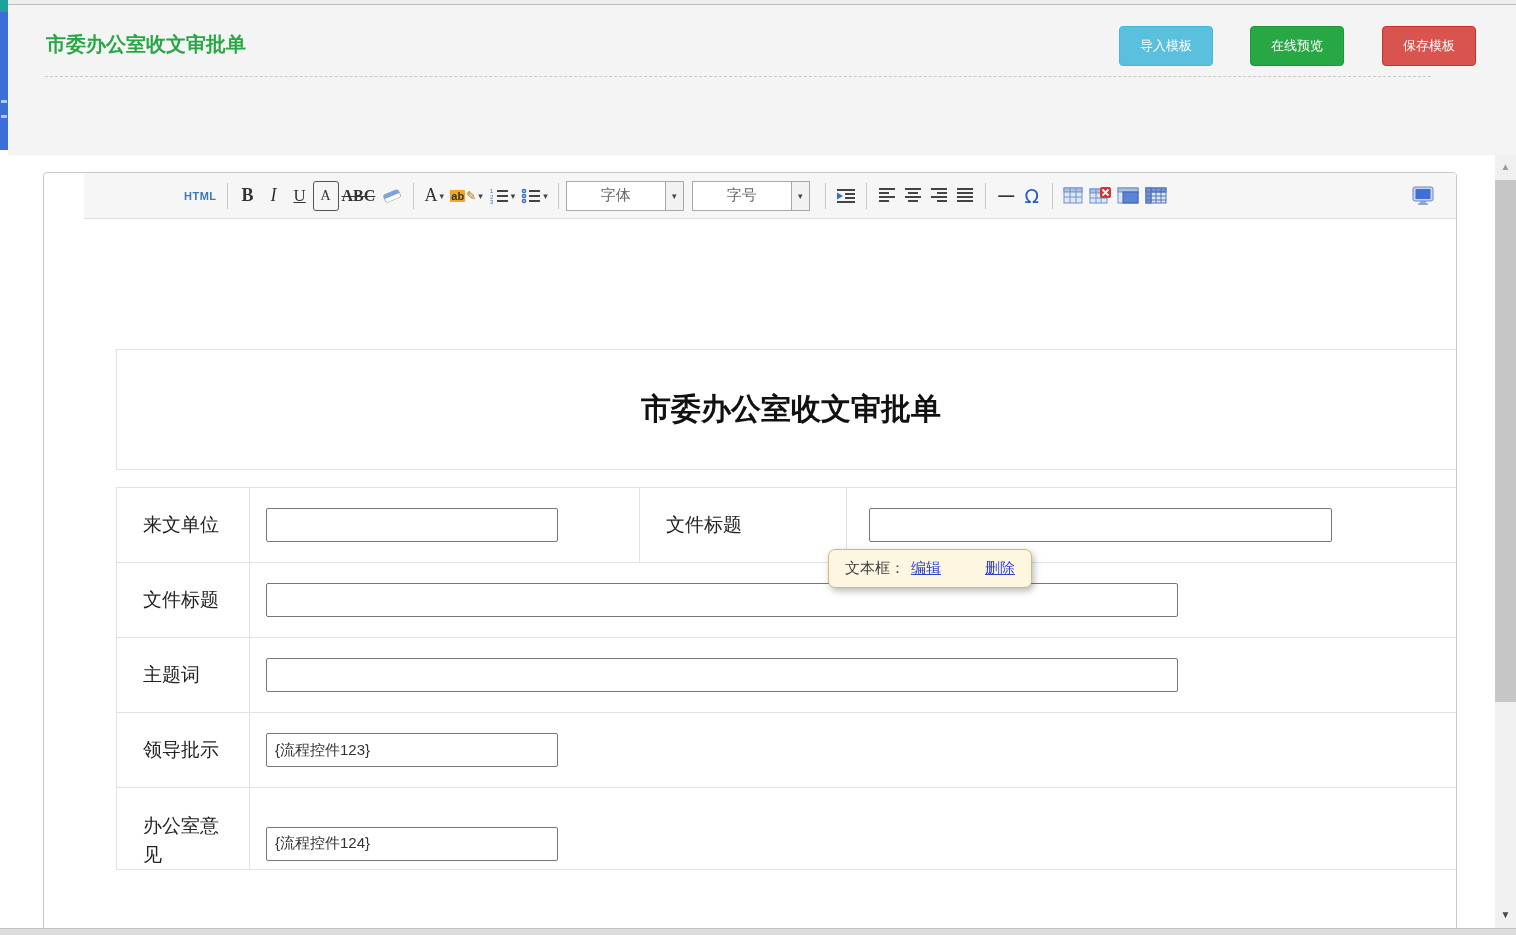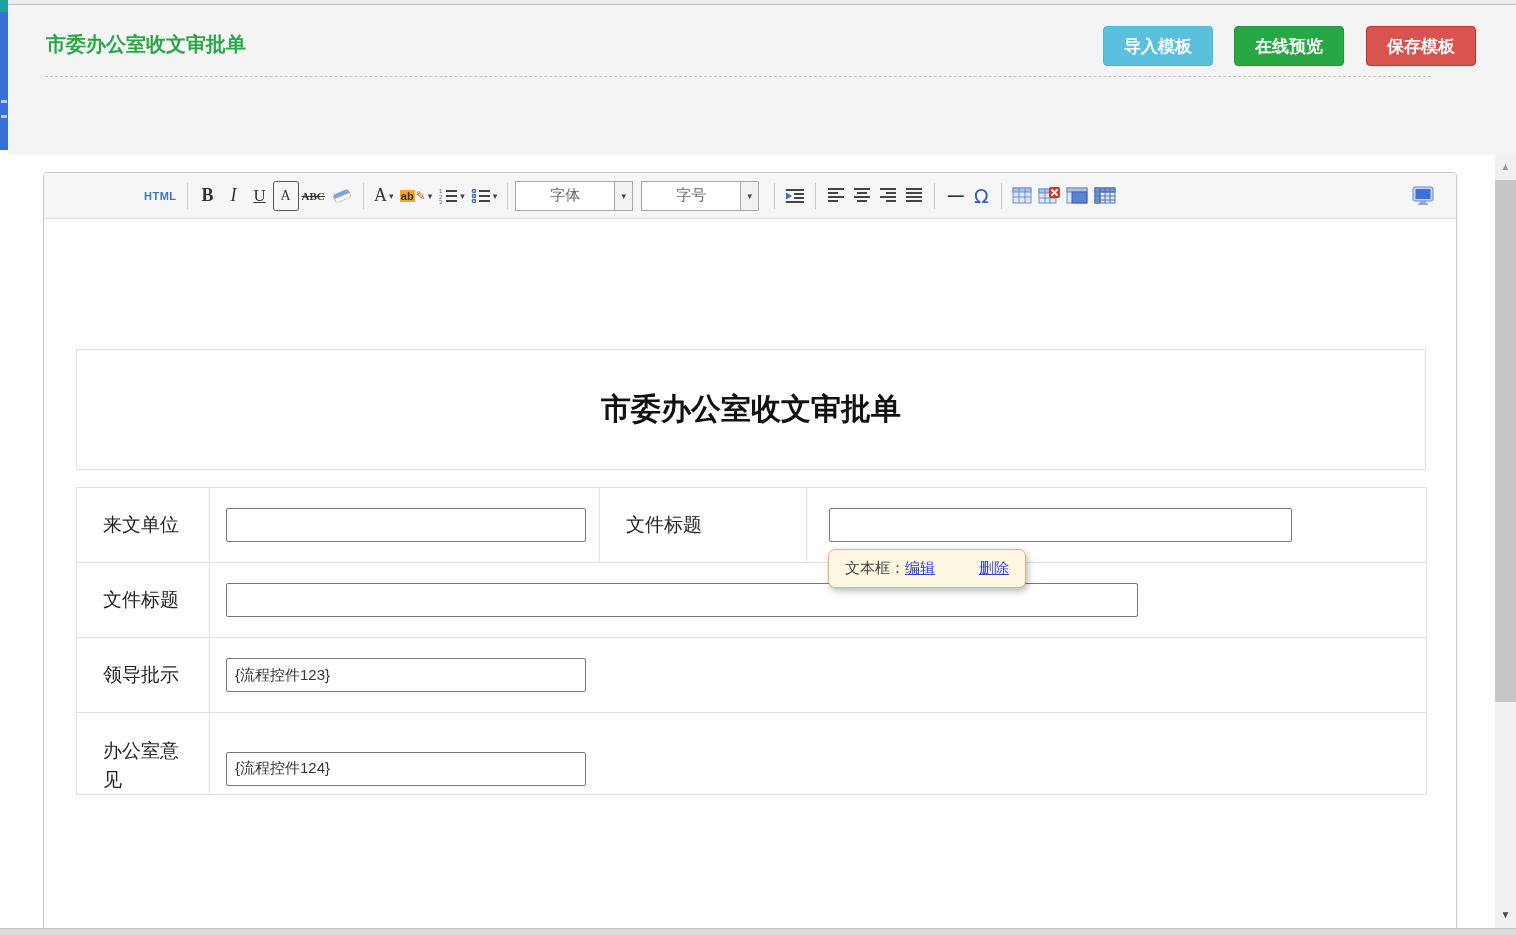--- a/index.html
+++ b/index.html
@@ -11,46 +11,46 @@
   #top-strip { left:0; top:0; width:1516px; height:5px; background:#ededed; border-bottom:1px solid #bdbdbd; }
   #left-strip { left:0; top:0; width:8px; height:150px; background:#3a6ed8; }
   #left-strip .teal { position:absolute; left:0; top:0; width:8px; height:12px; background:#1ba39c; }
   #left-strip .mark { position:absolute; left:1px; width:6px; height:3px; background:#cfe0ff; opacity:.8; }
 
   
   #header { left:8px; top:5px; width:1508px; height:150px; background:#f4f4f4; }
   #page-title { position:absolute; left:38px; top:26px; font-size:20px; font-weight:bold; color:#28a745; }
   #header-hr { position:absolute; left:37px; top:71px; width:1386px; border-top:1px dashed #c9c9c9; }
   .act-btn { position:absolute; top:21px; height:40px; padding:0 20px; border-radius:4px; color:#fff;
-    font-size:17px; font-weight:bold; display:flex; align-items:center; justify-content:center; cursor:pointer; }
+    font-size:13px; font-weight:normal; display:flex; align-items:center; justify-content:center; cursor:pointer; }
   #btn-import { right:303px; background:#5bc0de; border:1px solid #46b8da; }
   #btn-preview { right:172px; background:#28a745; border:1px solid #1f9638; }
   #btn-save { right:40px; background:#d9534f; border:1px solid #c9302c; }
   #ctrl-row { position:absolute; left:38px; top:91px; display:flex; gap:13px; }
   .ctrl-btn { height:43px; padding:0 22px; border-radius:4px; color:#fff; font-size:17px; font-weight:bold;
     display:flex; align-items:center; cursor:pointer; }
   .ctrl-btn.light { background:linear-gradient(#50bcd9,#43aecd); border:1px solid #3ba2c2; }
   .ctrl-btn.dark { background:linear-gradient(#4a80ea,#3a6fdc); border:1px solid #3162c9; }
 
   
   #editor { left:43px; top:172px; width:1414px; height:763px; background:#fff;
-    border:1px solid #c9c9c9; border-radius:4px 4px 0 0; overflow:hidden; }
+    border:1px solid #c9c9c9; border-radius:4px 4px 0 0; overflow:hidden;padding-left:40px; }
   #toolbar { height:46px; background:#f6f6f6; border-bottom:1px solid #ddd; display:flex;
     align-items:center; padding-left:97px; }
   .ti { display:flex; align-items:center; justify-content:center; height:30px; min-width:26px;
     padding:0 3px; border-radius:3px; cursor:pointer; color:#333; }
   .sep { width:1px; height:26px; background:#c8c8c8; margin:0 7px; }
   .caret { font-size:9px; color:#444; margin-left:2px; }
   .srcl { color:#3a78b8; font-weight:bold; font-size:11px; letter-spacing:.5px; }
   .serif { font-family:"Liberation Serif","DejaVu Serif",serif; }
   .tb-b { font-size:18px; font-weight:bold; }
   .tb-i { font-size:18px; font-style:italic; }
   .tb-u { font-size:17px; text-decoration:underline; }
   .tb-abox { font-size:14px; border:1px solid #555; padding:0 3px; line-height:16px; }
-  .tb-abc { font-size:11px; font-weight:bold; text-decoration:line-through; letter-spacing:0;text-align:right; }
+  .tb-abc { font-size:16px; font-weight:bold; text-decoration:line-through; letter-spacing:0;text-align:right; }
   .hilite-ab { background:#f5a623; font-size:11px; font-weight:bold; padding:0 1px; }
   .pencil { color:#b06a00; font-size:12px; margin-left:1px; }
   .sel { width:118px; height:30px; background:#fff; border:1px solid #a8a8a8; display:flex; margin-right:8px; cursor:pointer; }
   .sel-text { flex:1; display:flex; align-items:center; justify-content:center; color:#666; font-size:15px; }
   .sel-arrow { width:18px; border-left:1px solid #a8a8a8; display:flex; align-items:center; justify-content:center;
     font-size:9px; color:#444; background:#f2f2f2; }
   .tb-hr { font-size:16px; font-weight:bold; letter-spacing:-1px; }
   .tb-om { font-size:19px; color:#2f5bc4; font-family:"DejaVu Sans",sans-serif; }
   #fullscreen-btn { margin-left:auto; margin-right:18px; }
 
@@ -58,30 +58,30 @@
   #ed-body { position:relative; padding:0 32px; height:716px; }
   #title-table { margin-top:130px; width:1350px; border:1px solid #e2e2e2; height:121px;
     display:flex; align-items:center; justify-content:center; background:#fff; }
   #form-title { font-size:30px; font-weight:bold; color:#111; }
   #form-table { margin-top:17px; width:1350px; border-collapse:collapse; table-layout:fixed; background:#fff; }
   #form-table td { border:1px solid #e2e2e2; height:75px; vertical-align:middle; }
   td.lbl { text-align:left; font-size:19px; color:#222; padding:0 26px; line-height:1.5; }
   .inp { height:34px; border:1px solid #777; border-radius:2px; background:#fff; outline:none;
     font-size:15px; color:#333; padding:0 8px; font-family:inherit; }
   .ml16 { margin-left:16px; } .ml22 { margin-left:22px; } .ml14 { margin-left:14px; }
-  .w165{width:165px;} .w133{width:133px;} .w312{width:360px;} .w463{width:463px;} .w912{width:912px;}
+  .w165{width:165px;} .w133{width:133px;} .w312{width:292px;} .w463{width:463px;} .w912{width:912px;}
   tr.tall td { height:120px; vertical-align:top; padding-top:18px; }
   tr.tall td.lbl { padding-top:24px; }
 
   
   #tooltip { left:828px; top:549px; background:#fdf6e0; border:1px solid #d8b77c; border-radius:7px;
     box-shadow:2px 3px 7px rgba(0,0,0,.28); padding:9px 16px; display:flex; align-items:center; z-index:50; }
   #tooltip .pre { color:#404040; font-size:15px; }
   #tooltip a { color:#3342cc; font-size:15px; text-decoration:underline; cursor:pointer; }
-  #tt-edit { margin-left:0; } #tt-del { margin-left:44px; }
+  #tt-edit { margin-left:6px; } #tt-del { margin-left:44px; }
 
   
   #vscroll { right:0; top:155px; width:21px; height:773px; background:#f0f0f0; }
   #vs-up { position:absolute; top:6px; left:0; width:21px; text-align:center; font-size:10px; color:#9a9a9a; cursor:pointer; }
   #vs-thumb { position:absolute; top:25px; left:0; width:21px; height:522px; background:#c6c6c6; cursor:pointer; }
   #vs-down { position:absolute; bottom:8px; left:0; width:21px; text-align:center; font-size:10px; color:#4a4a4a; cursor:pointer; }
   #hscroll { left:0; bottom:0; width:1516px; height:7px; background:#dcdcdc; border-top:1px solid #c0c0c0; }
 
   svg { display:block; }
 </style>
@@ -303,20 +303,24 @@
         <td class="lbl">来文单位</td>
         <td colspan="2"><input class="inp w312 ml16" style=""></td>
         <td class="lbl">文件标题</td>
         <td colspan="4"><input class="inp w463 ml22" style=""></td>
       </tr>
       <tr>
         <td class="lbl">文件标题</td>
         <td colspan="7"><input class="inp w912 ml16" style=""></td>
       </tr>
       <tr>
+        <td class="lbl">主题词</td>
+        <td colspan="7"><input class="inp w912 ml16" style=""></td>
+      </tr>
+      <tr>
         <td class="lbl">领导批示</td>
         <td colspan="7"><input class="inp w312 ml16" value="{流程控件123}" style=""></td>
       </tr>
       <tr class="tall">
         <td class="lbl">办公室意见</td>
         <td colspan="7"><input class="inp w312 ml16" style="margin-top: 12px;" value="{流程控件124}"></td>
       </tr>
     </tbody>
       </table>
   </div>

